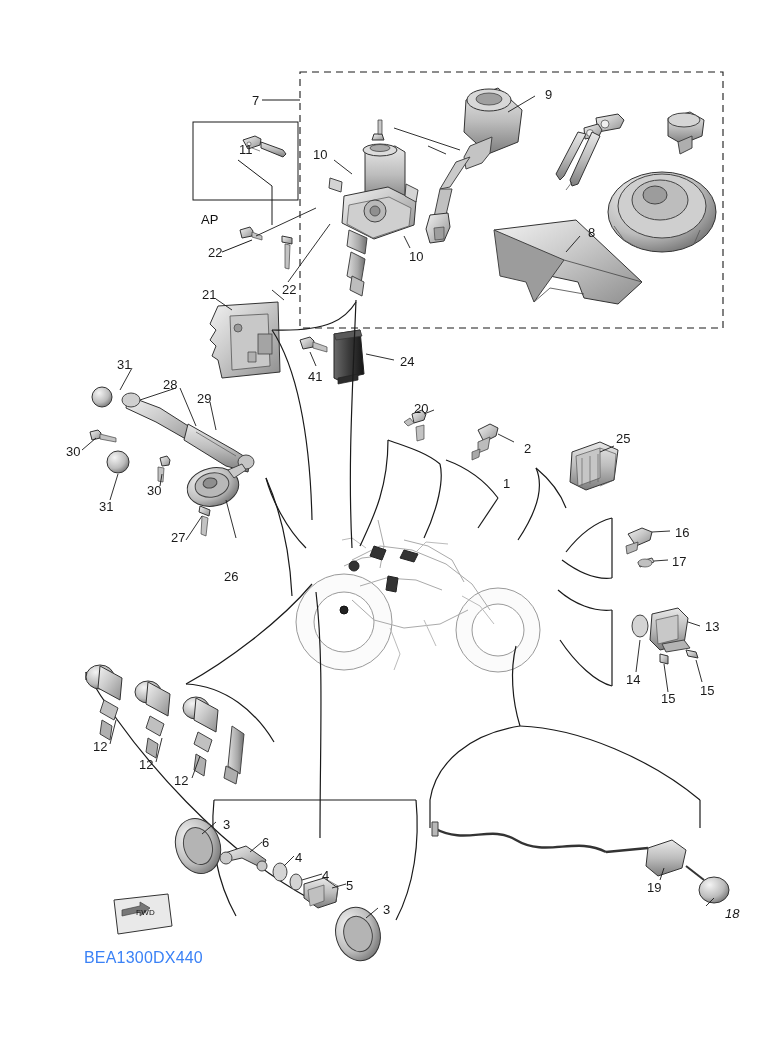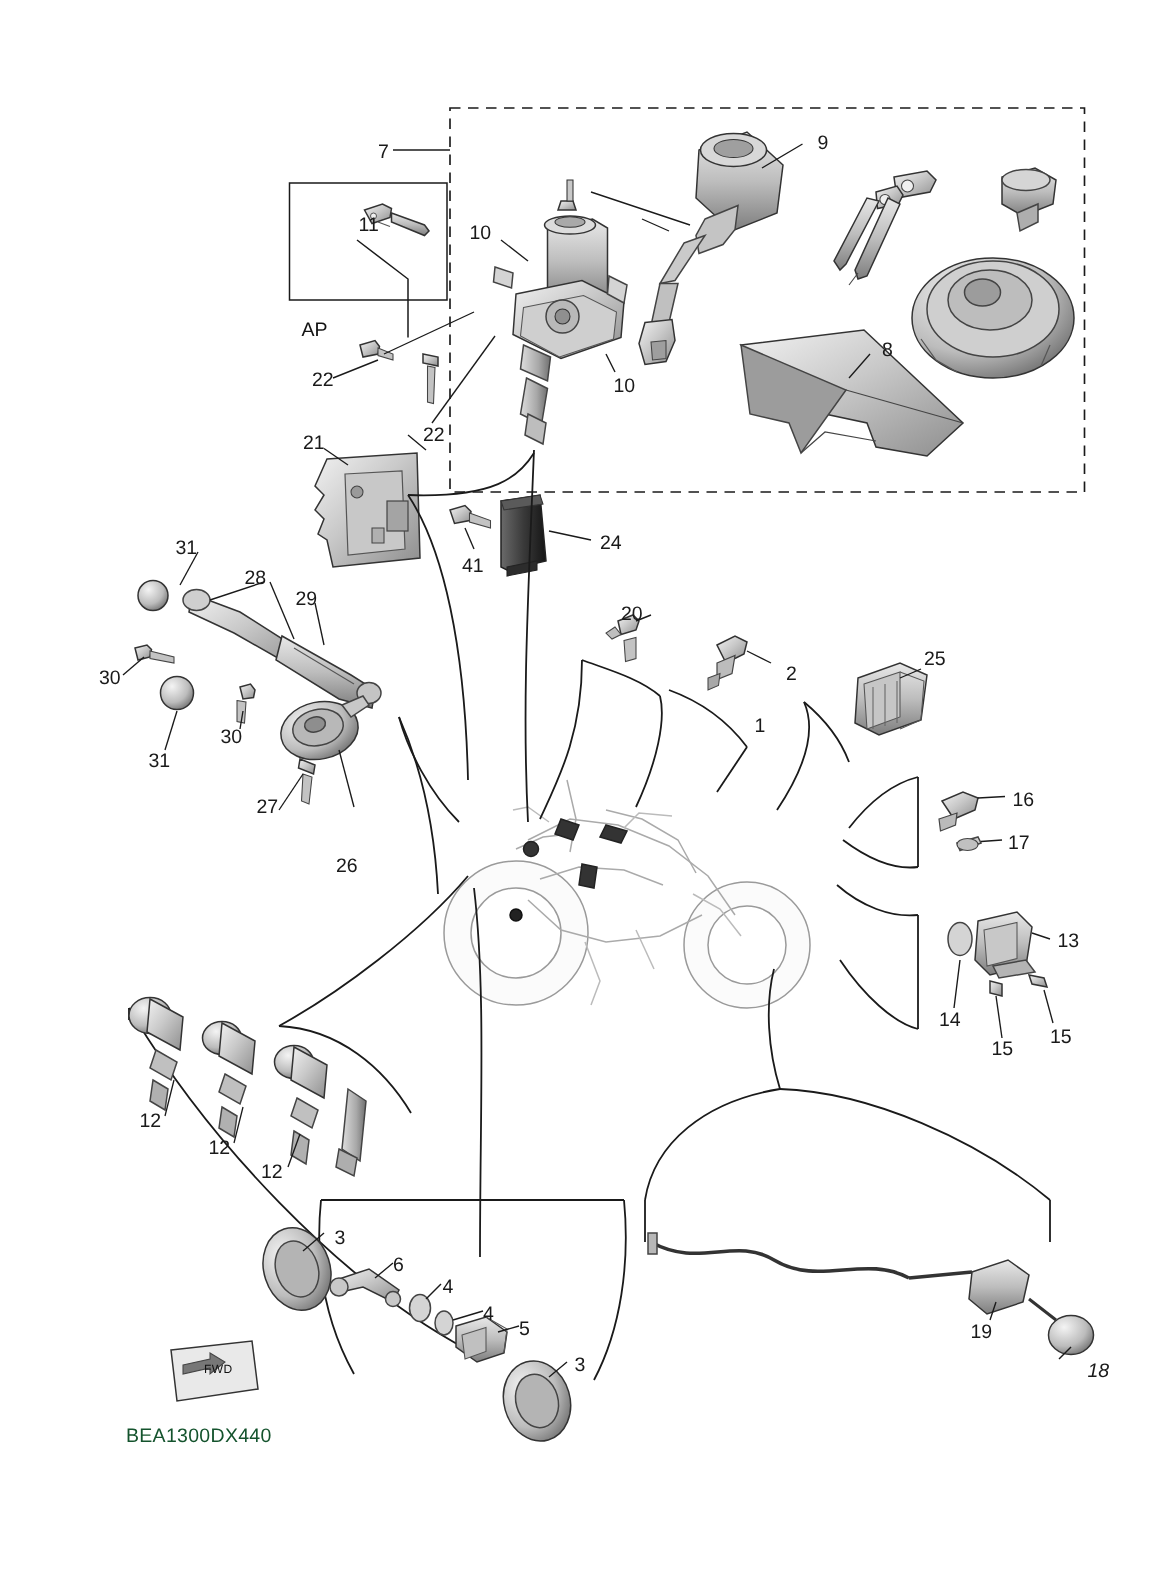--- a/index.html
+++ b/index.html
@@ -28,22 +28,22 @@
     position: absolute;
     font-family: "Liberation Sans", sans-serif;
     font-size: 13px;
     color: #1a1a1a;
     white-space: nowrap;
     line-height: 1;
   }
   .diagram-code {
     position: absolute;
     font-family: "Liberation Sans", sans-serif;
-    font-size: 13px;
-    color: #14532d;
+    font-size: 16px;
+    color: #3b82f6;
     letter-spacing: 0.2px;
     white-space: nowrap;
   }
   .ap-label {
     position: absolute;
     font-family: "Liberation Sans", sans-serif;
     font-size: 13px;
     color: #111111;
     margin-top: 32px;
   }

